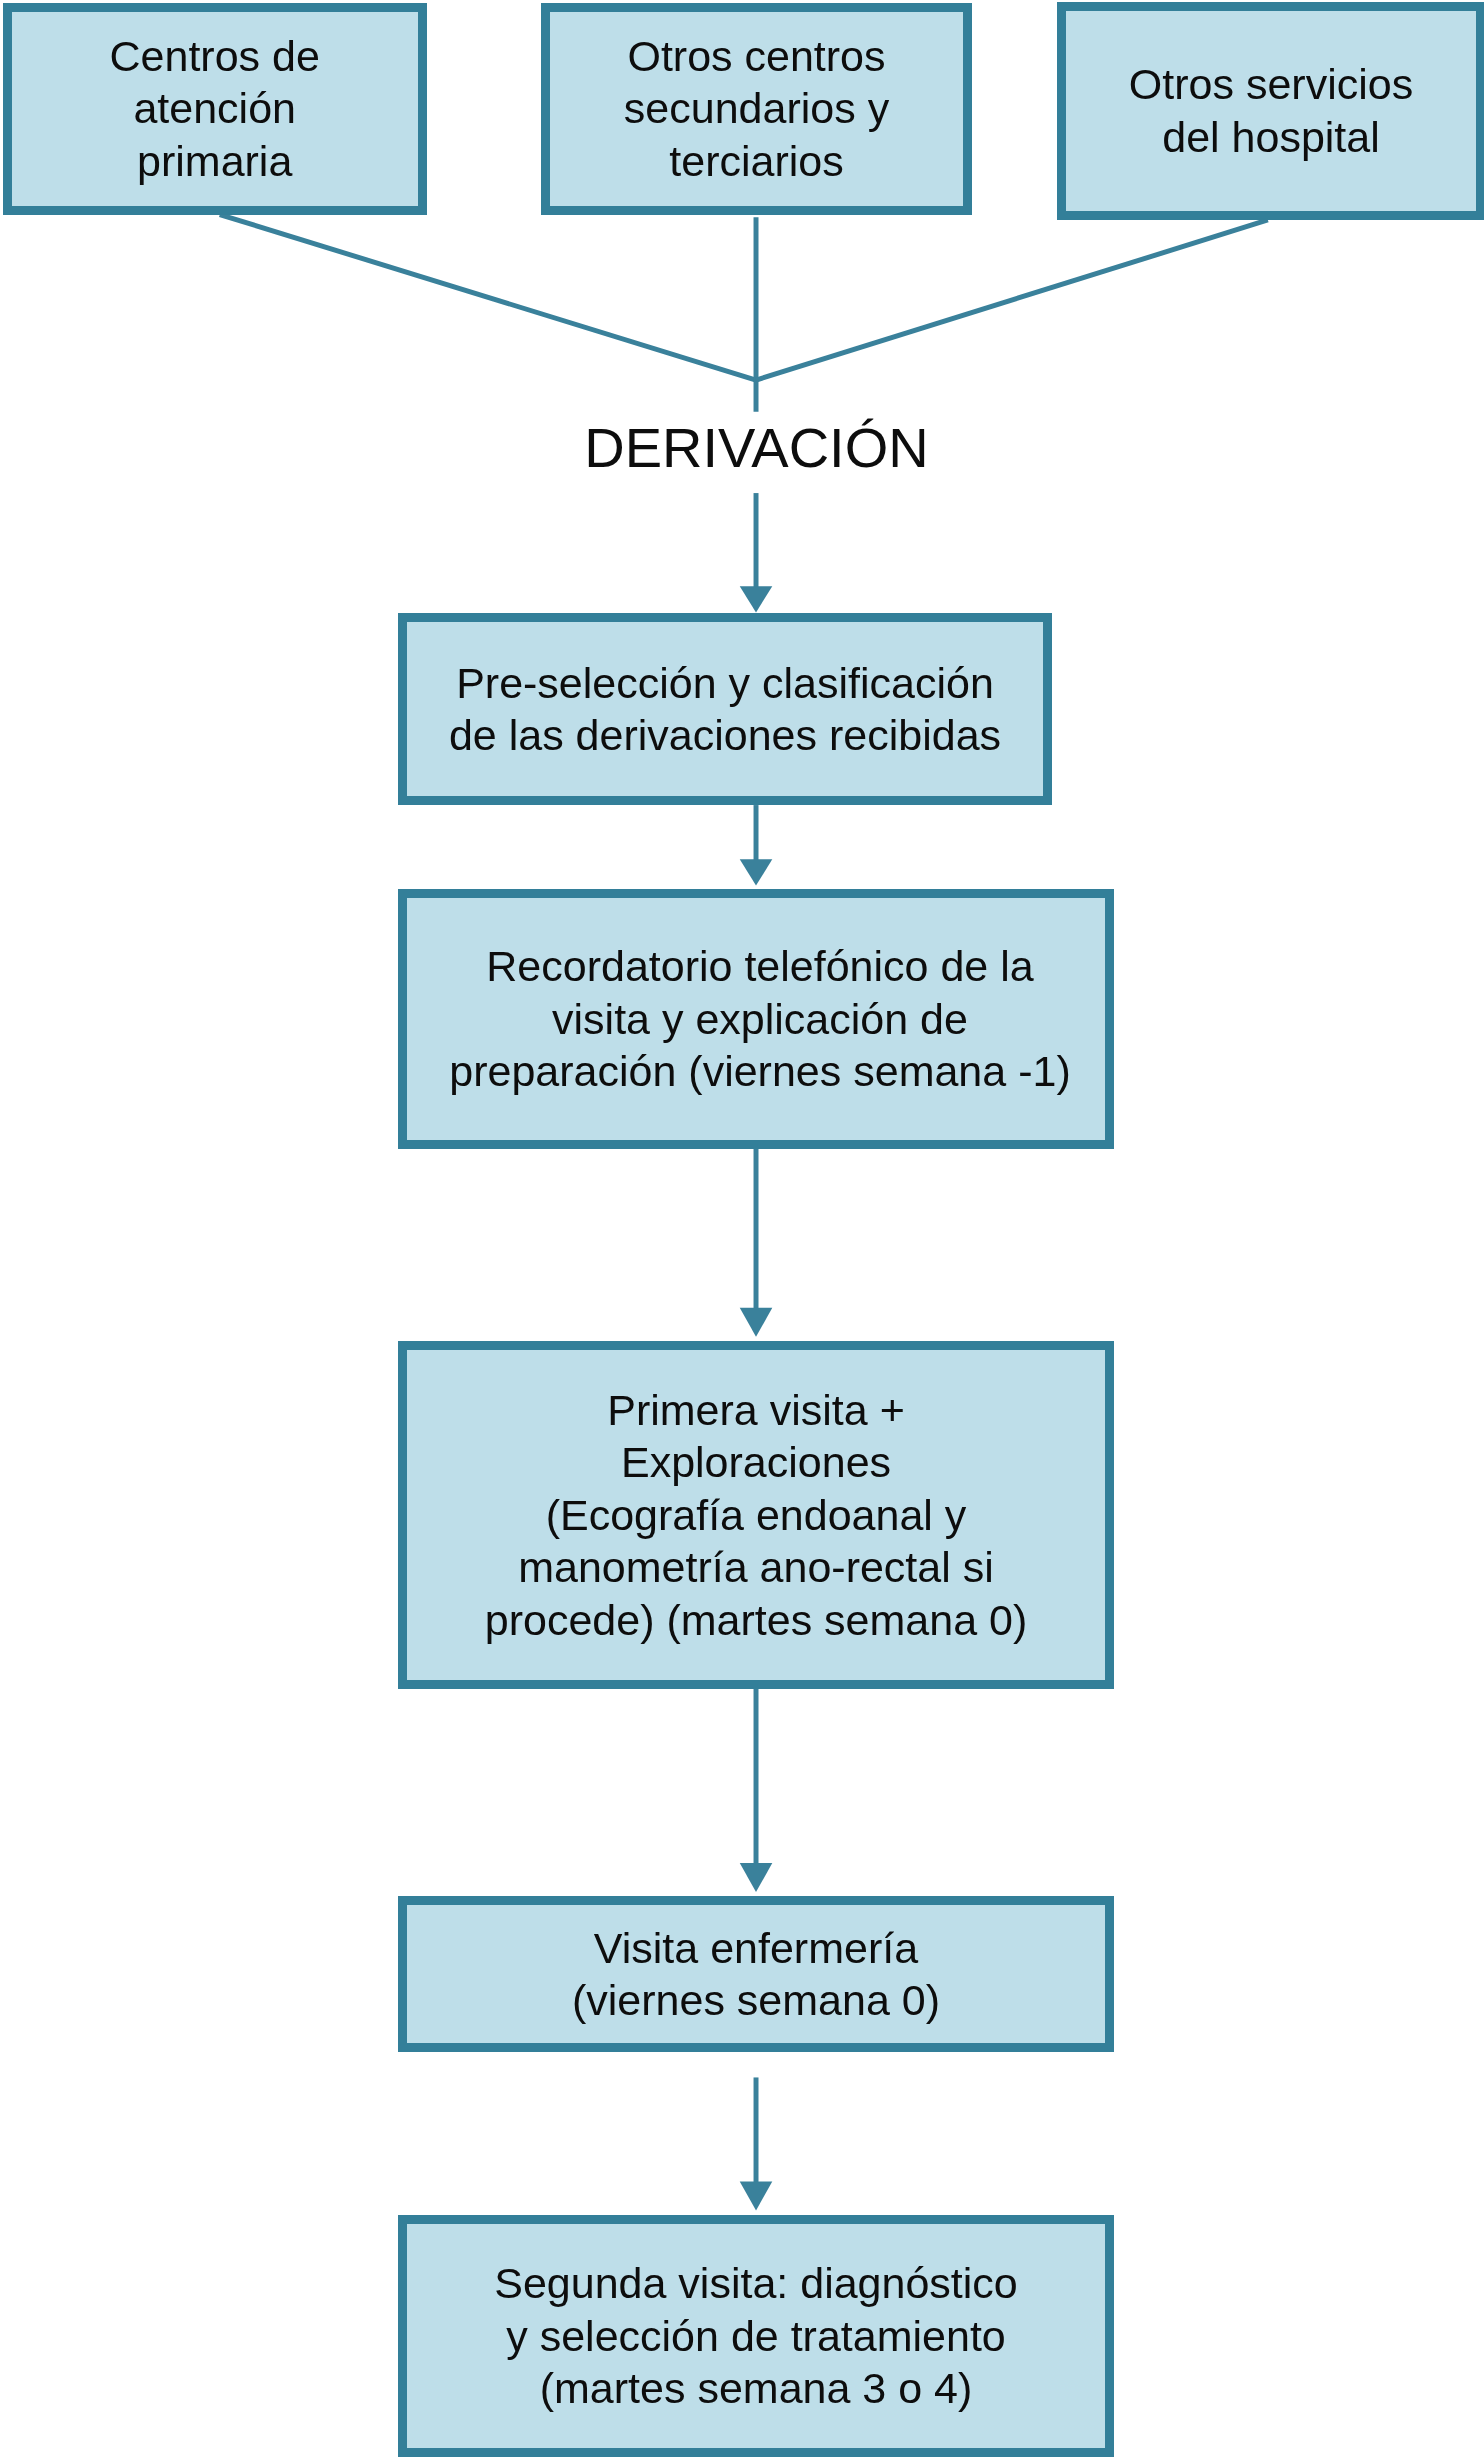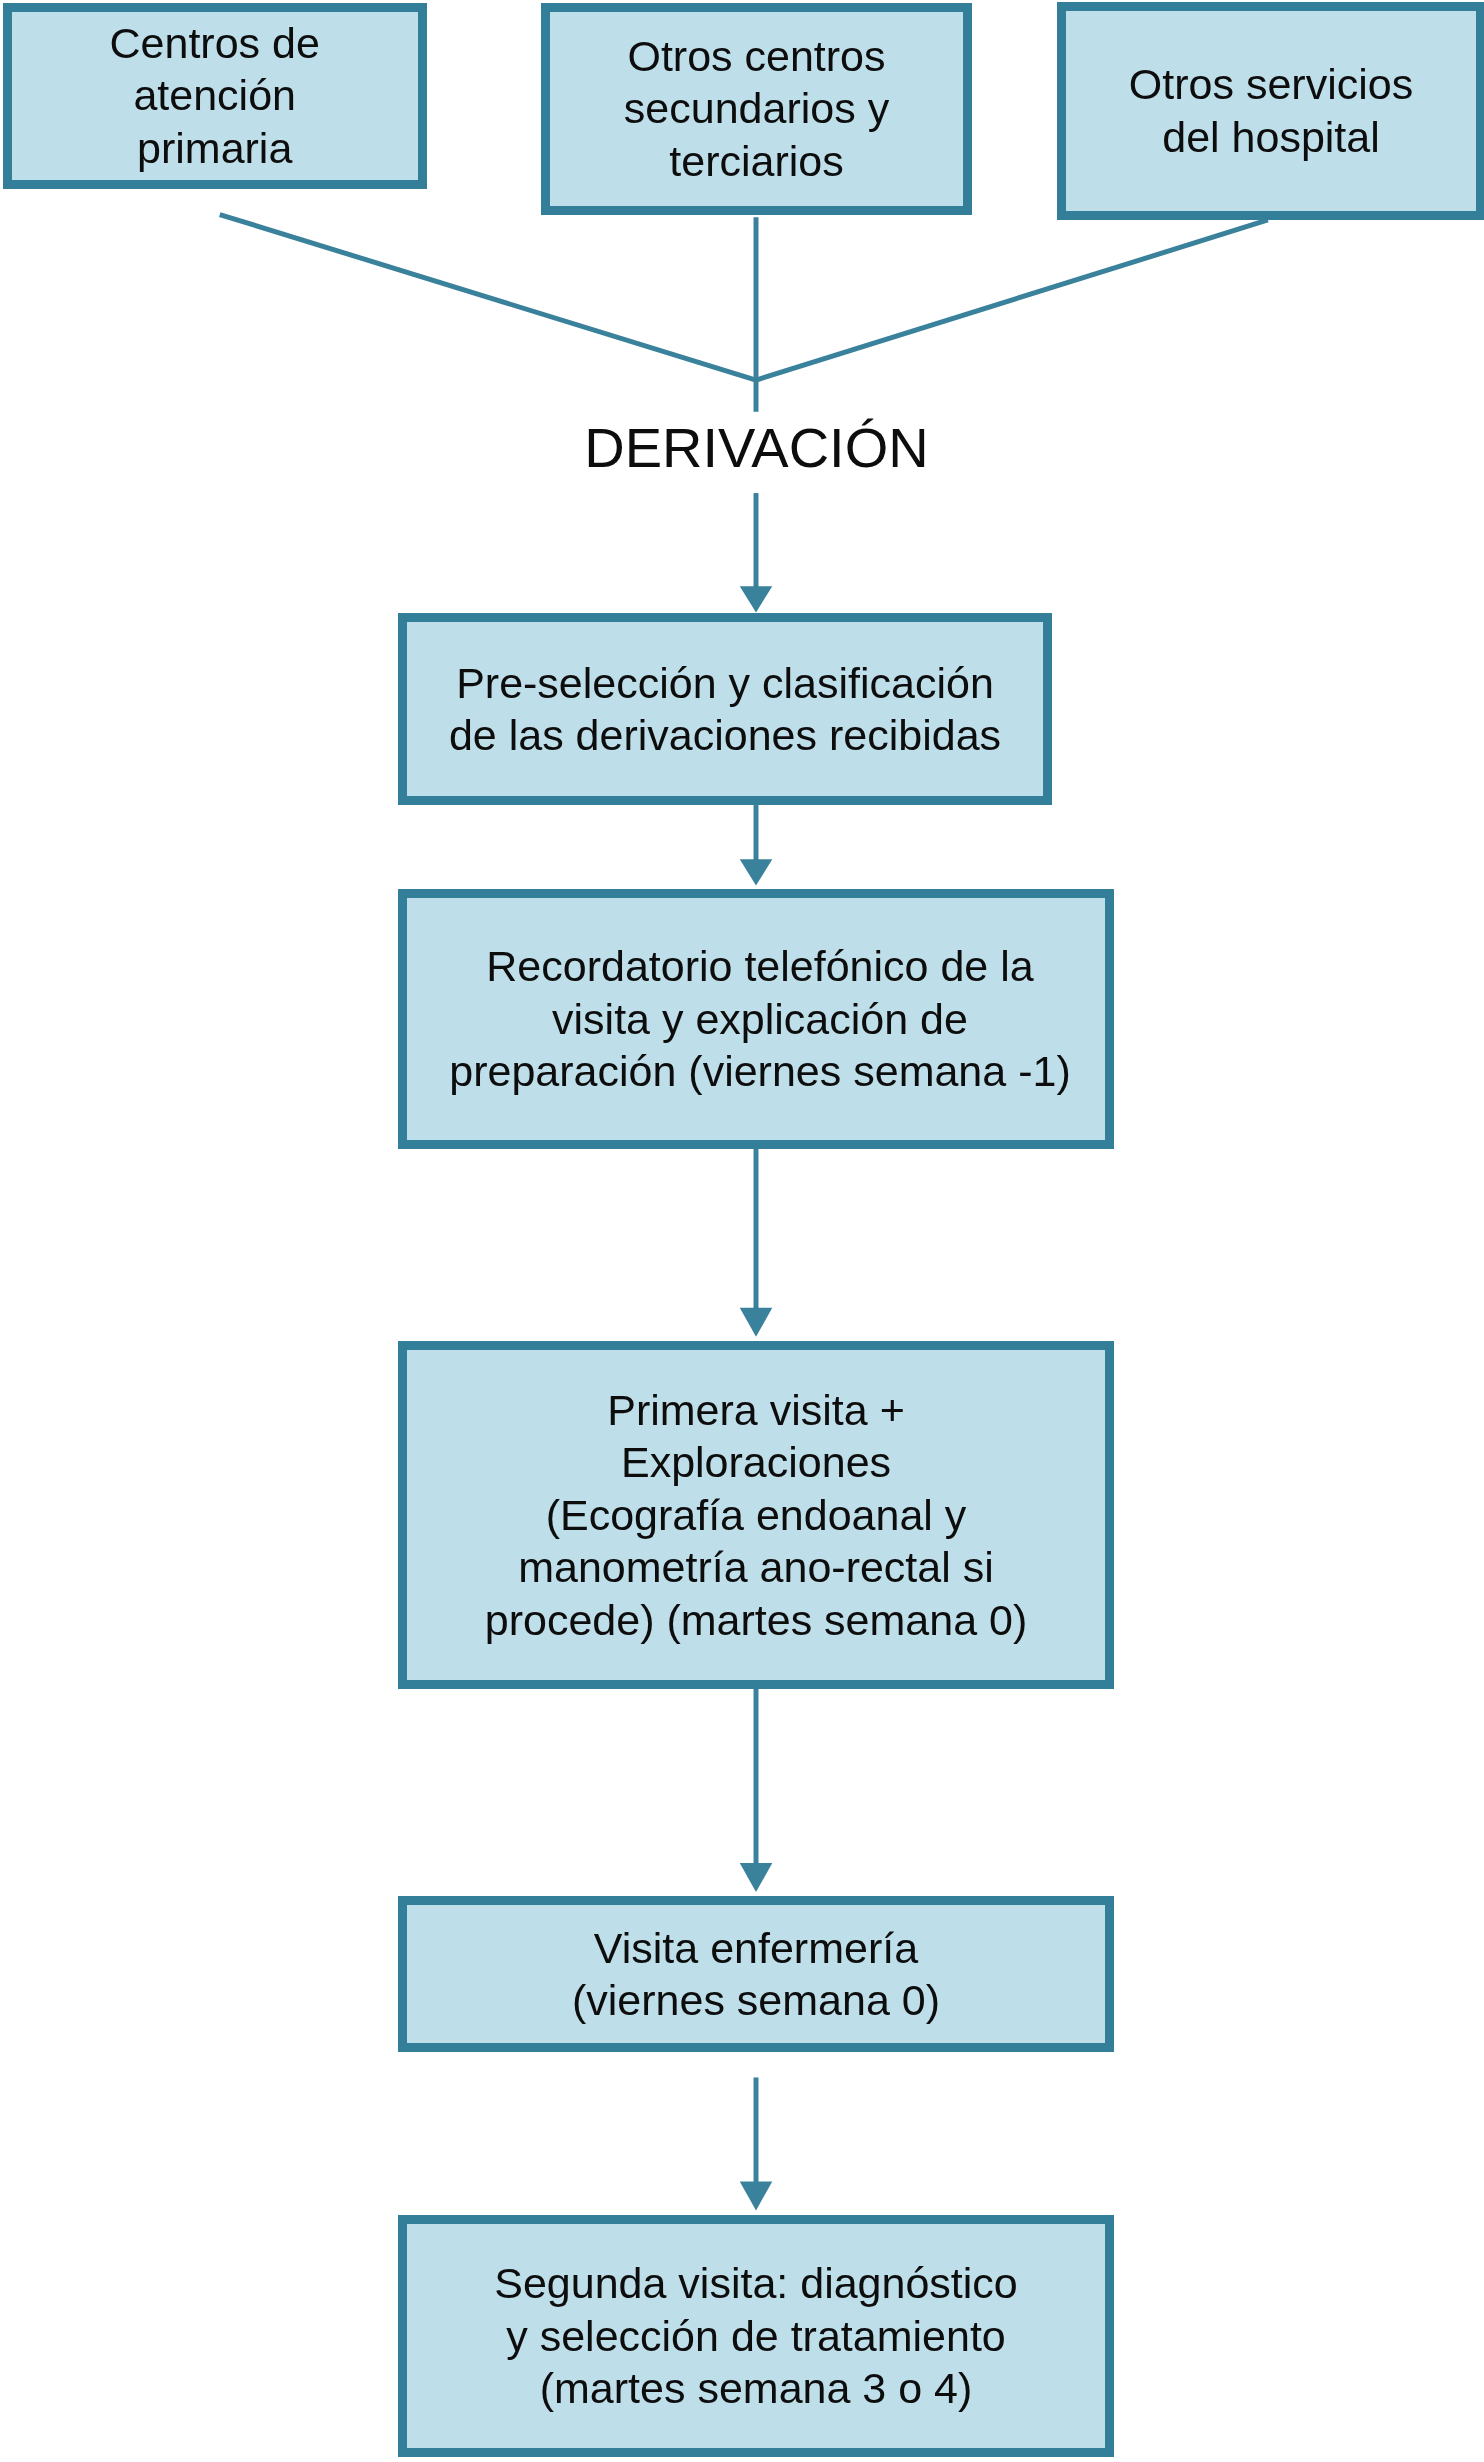--- a/index.html
+++ b/index.html
@@ -61,21 +61,21 @@
     left: 485px;
     top: 416px;
     width: 543px;
     text-align: center;
     color: var(--text);
     font-size: 56px;
     line-height: 1.15;
     z-index: 2;
   }
   
-  #box-primary-care   { left: 2.7px;    top: 2.7px; width: 424px; height: 186px; }
+  #box-primary-care   { left: 2.7px;    top: 2.7px; width: 424px; height: 212px; }
   #box-other-centers  { left: 541px;  top: 2.7px; width: 431px; height: 212px; }
   #box-hospital-svcs  { left: 1057px; top: 1.8px; width: 428px; height: 218px; }
   
   #box-triage        { left: 398px; top: 613px;  width: 654px; height: 192px; }
   #box-reminder      { left: 398px; top: 889px;  width: 716px; height: 260px; padding-left: 8px; }
   #box-first-visit   { left: 398px; top: 1341px; width: 716px; height: 348px; }
   #box-nurse-visit   { left: 398px; top: 1896px; width: 716px; height: 156px; }
   #box-second-visit  { left: 398px; top: 2215px; width: 716px; height: 242px; }
 </style>
 </head>

